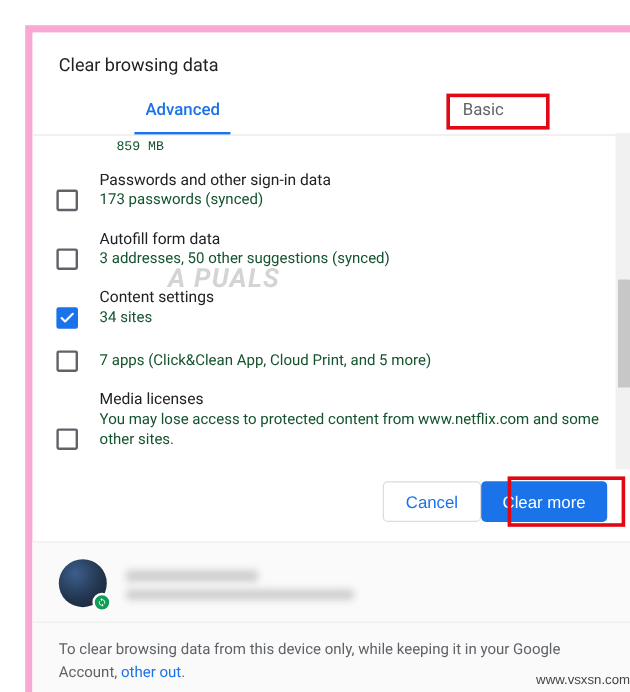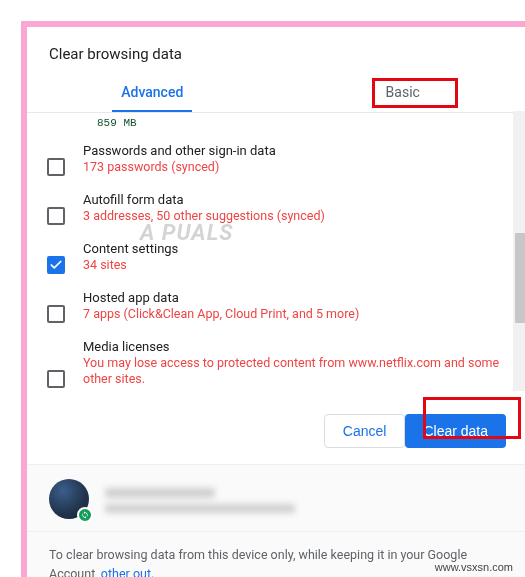--- a/index.html
+++ b/index.html
@@ -87,21 +87,21 @@
     cursor: pointer;
     background: #fff;
   }
   .checkbox.checked {
     background: #1a73e8;
     border-color: #1a73e8;
   }
   .checkbox.checked svg { position: absolute; top: 0; left: 0; }
   .item-text { flex: 1; }
   .item-title { font-size: 13px; color: #202124; }
-  .item-sub { font-size: 12.5px; color: #ef4444; margin-top: 1px; line-height: 1.35; }
+  .item-sub { font-size: 12.5px; color: #14532d; margin-top: 1px; line-height: 1.35; }
   .watermark {
     position: absolute;
     top: 220px; left: 140px;
     font-size: 22px;
     font-weight: 700;
     color: rgba(120,120,120,0.32);
     letter-spacing: 1px;
     pointer-events: none;
     font-style: italic;
     z-index: 5;
@@ -193,21 +193,21 @@
     right: 2px;
     width: 10px;
     background: #c7c7c7;
     border-radius: 1px;
     top: 122px;
     height: 90px;
   }
   .source {
     position: absolute;
     bottom: 4px;
-    right: 12px;
+    right: 0;
     font-size: 11px;
     color: #444;
     font-family: Arial, sans-serif;
   }
 </style>
 </head>
 <body>
 
 <div class="dialog">
 
@@ -245,37 +245,36 @@
       </div>
       <div class="item-text">
         <div class="item-title">Content settings</div>
         <div class="item-sub">34 sites</div>
       </div>
     </div>
 
     <div class="item">
       <div class="checkbox"></div>
       <div class="item-text">
-        <div class="item-title">Hosted app data</div>
         <div class="item-sub">7 apps (Click&amp;Clean App, Cloud Print, and 5 more)</div>
       </div>
     </div>
 
     <div class="item">
       <div class="checkbox"></div>
       <div class="item-text">
         <div class="item-title">Media licenses</div>
         <div class="item-sub">You may lose access to protected content from www.netflix.com and some other sites.</div>
       </div>
     </div>
   </div>
 
   <div class="actions">
     <button class="btn btn-cancel">Cancel</button>
-    <button class="btn btn-primary">Clear data</button>
+    <button class="btn btn-primary">Clear more</button>
   </div>
 
   <div class="profile-section">
     <div class="avatar-wrap">
       <div class="avatar"></div>
       <div class="sync-badge">
         <svg width="8" height="8" viewBox="0 0 24 24">
             <path d="M12 4V1L8 5l4 4V6c3.3 0 6 2.7 6 6 0 1-.3 2-.7 2.8l1.5 1.5C19.5 15 20 13.6 20 12c0-4.4-3.6-8-8-8zm0 14c-3.3 0-6-2.7-6-6 0-1 .3-2 .7-2.8L5.2 7.7C4.5 9 4 10.4 4 12c0 4.4 3.6 8 8 8v3l4-4-4-4v3z" fill="#fff"></path>
           </svg>
       </div>

